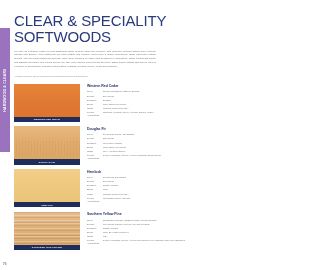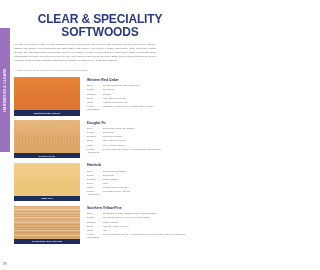--- a/index.html
+++ b/index.html
@@ -40,26 +40,25 @@
   .page {
     position: absolute;
     left: 14px;
     top: 0;
     right: 4px;
     bottom: 0;
   }
 
   .page-title {
     margin: 13px 0 0 0;
-    font-size: 12px;
-    font-weight: bold;
+    font-size: 15px;
+    font-weight: normal;
     letter-spacing: -0.15px;
     color: #2b3a7a;
     line-height: 1.05;
-    text-align: center;
   }
 
   .intro {
     margin-top: 5px;
     width: 142px;
     font-size: 2.45px;
     line-height: 1.62;
     color: #6d6e71;
     text-align: justify;
   }

